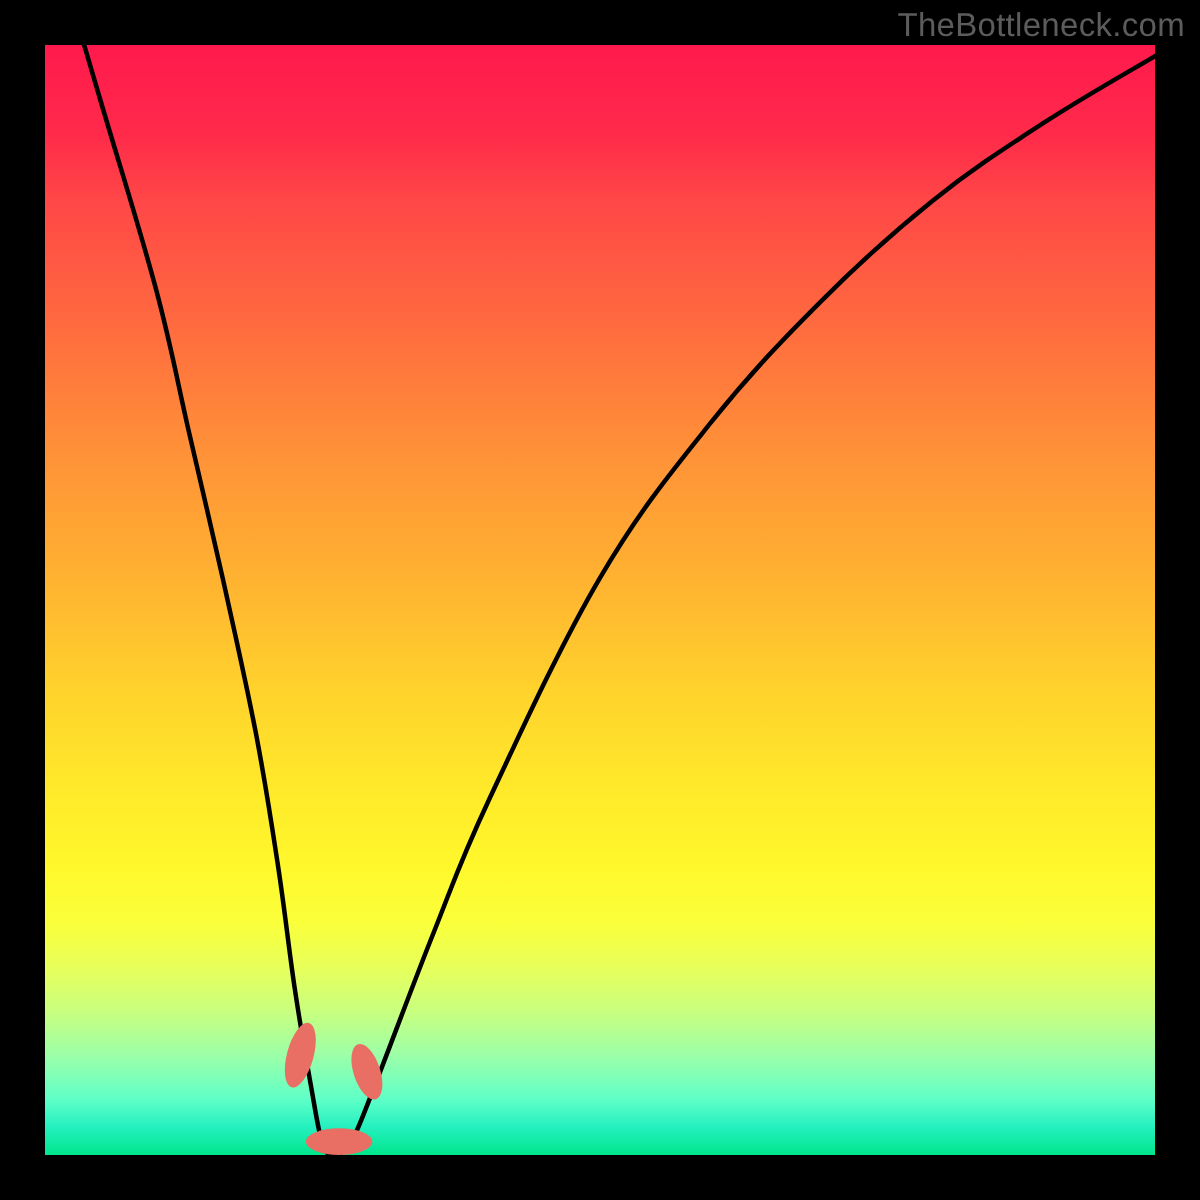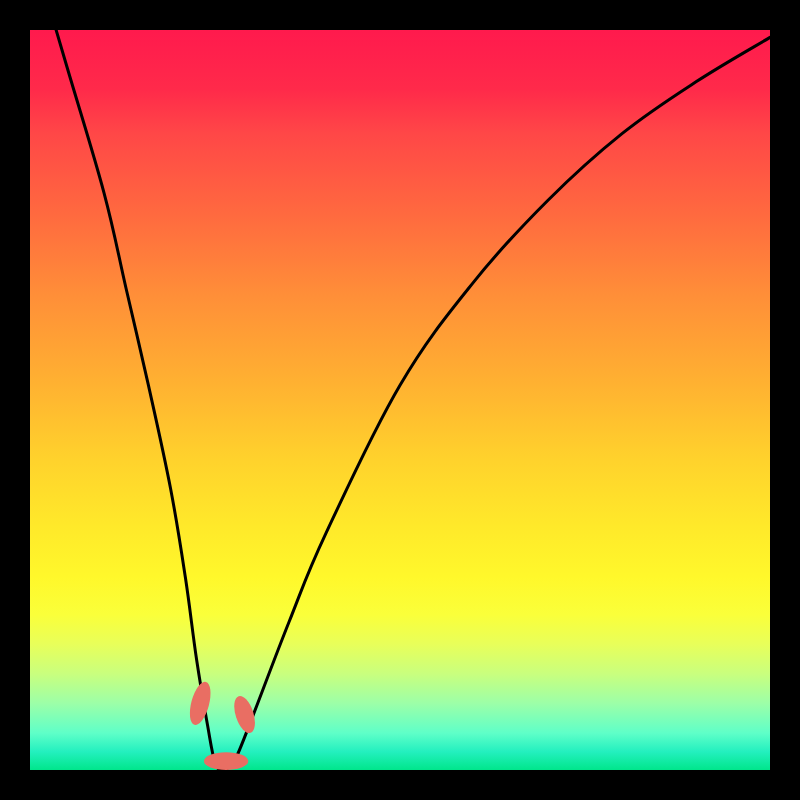--- a/index.html
+++ b/index.html
@@ -59,20 +59,21 @@
     top: 0;
     width: 740px;
     height: 740px;
     pointer-events: none;
   }
 </style>
 </head>
 <body>
 
 <div class="frame">
+  <div class="watermark">TheBottleneck.com</div>
   <div class="plot">
     <svg class="curve" viewBox="0 0 740 740" preserveAspectRatio="none">
       <path id="curve-path" fill="none" stroke="#000000" stroke-width="3" stroke-linecap="round" d="M 0 -88.80000000000007 C 6.66 -66.15600000000006, 23.68 -8.288000000000004, 37 37 C 50.32 82.28800000000001, 63.344 122.83999999999995, 74 162.79999999999995 C 84.656 202.75999999999996, 88.208 224.368, 96.2 259 C 104.19200000000001 293.632, 110.408 319.236, 118.4 355.2 C 126.39200000000001 391.164, 133.94 424.168, 140.6 458.8 C 147.26 493.432, 150.738 516.964, 155.4 547.6 C 160.062 578.236, 162.504 602.36, 166.5 629 C 170.496 655.64, 174.26999999999998 676.952, 177.6 695.6 C 180.93 714.248, 182.33599999999998 724.6080000000001, 185 732.6 C 187.66400000000002 740.592, 189.736 739.3340000000001, 192.4 740 C 195.06400000000002 740.6659999999999, 197.136 738.9639999999999, 199.8 736.3 C 202.46400000000003 733.636, 203.204 733.8580000000001, 207.20000000000002 725.2 C 211.19600000000003 716.542, 212.67600000000002 712.176, 222 688.2 C 231.32399999999998 664.224, 245.68 625.3, 259 592 C 272.32 558.7, 276.02 545.824, 296 503.2 C 315.98 460.57599999999996, 343.36 400.488, 370 355.2 C 396.64 309.912, 417.36 284.9, 444 251.59999999999997 C 470.64 218.29999999999995, 491.36 196.83999999999992, 518 170.19999999999993 C 544.64 143.55999999999995, 565.36 124.91200000000002, 592 103.60000000000002 C 618.64 82.28800000000003, 639.36 69.11599999999996, 666 51.799999999999955 C 692.64 34.48399999999995, 726.68 15.391999999999973, 740 7.399999999999977"></path>
       <g id="markers">
           <ellipse cx="170.20000000000002" cy="673.4" rx="8.88" ry="22.2" fill="#e96e63" transform="rotate(15 170.20000000000002 673.4)"></ellipse>
           <ellipse cx="214.6" cy="684.5" rx="8.88" ry="19.240000000000002" fill="#e96e63" transform="rotate(-18 214.6 684.5)"></ellipse>
           <ellipse cx="196.10000000000002" cy="731.12" rx="22.2" ry="8.88" fill="#e96e63"></ellipse>
         </g>
     </svg>
   </div>

